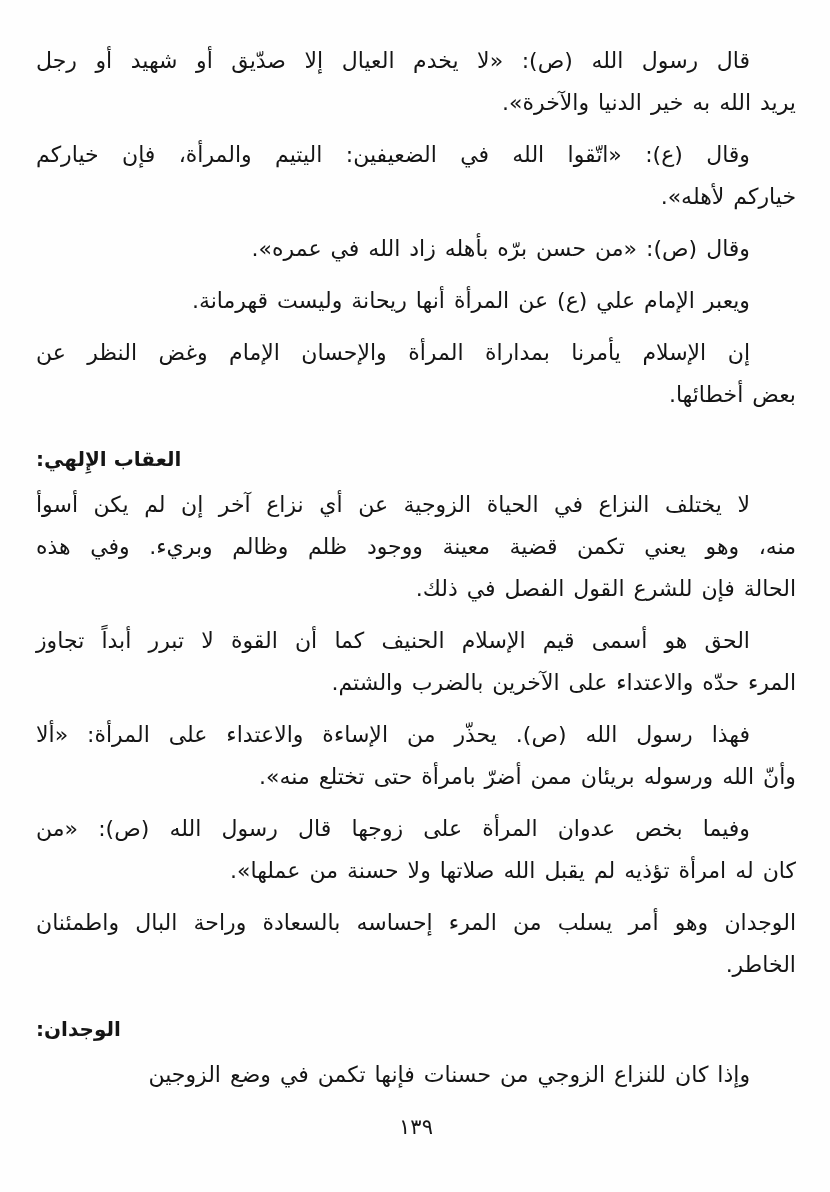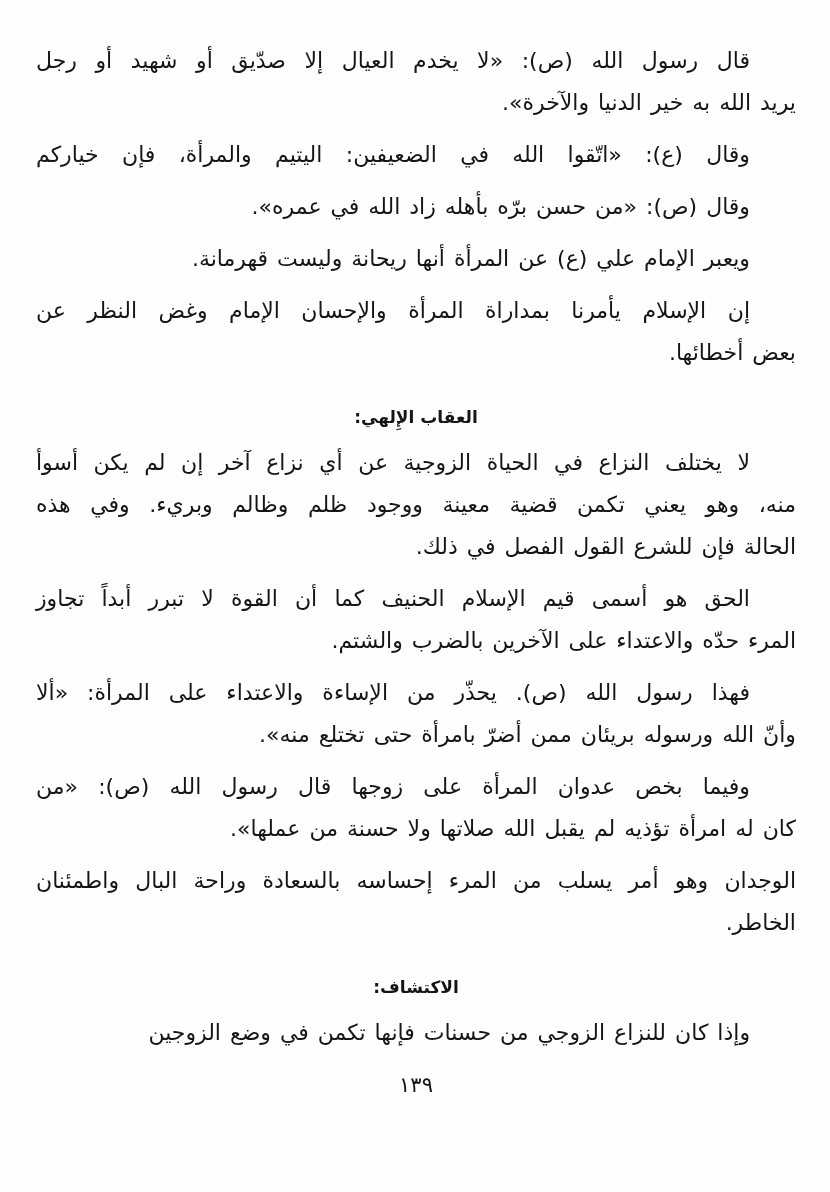--- a/index.html
+++ b/index.html
@@ -34,25 +34,25 @@
     white-space: normal;
   }
   .line.first {
     padding-right: 46px;
   }
   .line.just {
     text-align: justify;
     text-align-last: justify;
   }
   .heading {
-    font-size: 17px;
+    font-size: 20px;
     font-weight: bold;
     line-height: 42px;
     margin: 22px 0 4px 0;
-    text-align: center;
+    text-align: left;
   }
   .page-footer {
     margin-top: 8px;
   }
   .page-number {
     font-size: 21px;
     font-weight: normal;
     line-height: 42px;
     text-align: center;
     letter-spacing: 1px;
@@ -63,20 +63,21 @@
 
 <div class="page" style="background: rgb(254, 254, 254); color: rgb(21, 21, 21);">
   <main class="text-block">
 
   <p class="para">
         <span class="line first just">قال رسول الله (ص): «لا يخدم العيال إلا صدّيق أو شهيد أو رجل</span>
         <span class="line">يريد الله به خير الدنيا والآخرة».</span>
       </p>
       <p class="para">
         <span class="line first just">وقال (ع): «اتّقوا الله في الضعيفين: اليتيم والمرأة، فإن خياركم</span>
+        <span class="line">خياركم لأهله».</span>
       </p>
       <p class="para">
         <span class="line first">وقال (ص): «من حسن برّه بأهله زاد الله في عمره».</span>
       </p>
       <p class="para">
         <span class="line first">ويعبر الإمام علي (ع) عن المرأة أنها ريحانة وليست قهرمانة.</span>
       </p>
       <p class="para">
         <span class="line first just">إن الإسلام يأمرنا بمداراة المرأة والإحسان الإمام وغض النظر عن</span>
         <span class="line">بعض أخطائها.</span>
@@ -96,21 +97,21 @@
         <span class="line">وأنّ الله ورسوله بريئان ممن أضرّ بامرأة حتى تختلع منه».</span>
       </p>
       <p class="para">
         <span class="line first just">وفيما بخص عدوان المرأة على زوجها قال رسول الله (ص): «من</span>
         <span class="line">كان له امرأة تؤذيه لم يقبل الله صلاتها ولا حسنة من عملها».</span>
       </p>
       <p class="para">
         <span class="line just">الوجدان وهو أمر يسلب من المرء إحساسه بالسعادة وراحة البال واطمئنان</span>
         <span class="line">الخاطر.</span>
       </p>
-      <h2 class="heading">الاكتشاف:</h2>
+      <h2 class="heading">الوجدان:</h2>
       <p class="para">
         <span class="line first">وإذا كان للنزاع الزوجي من حسنات فإنها تكمن في وضع الزوجين</span>
       </p>
     </main>
   <footer class="page-footer">
     <div class="page-number">١٣٩</div>
   </footer>
 </div>
 
 </body></html>

